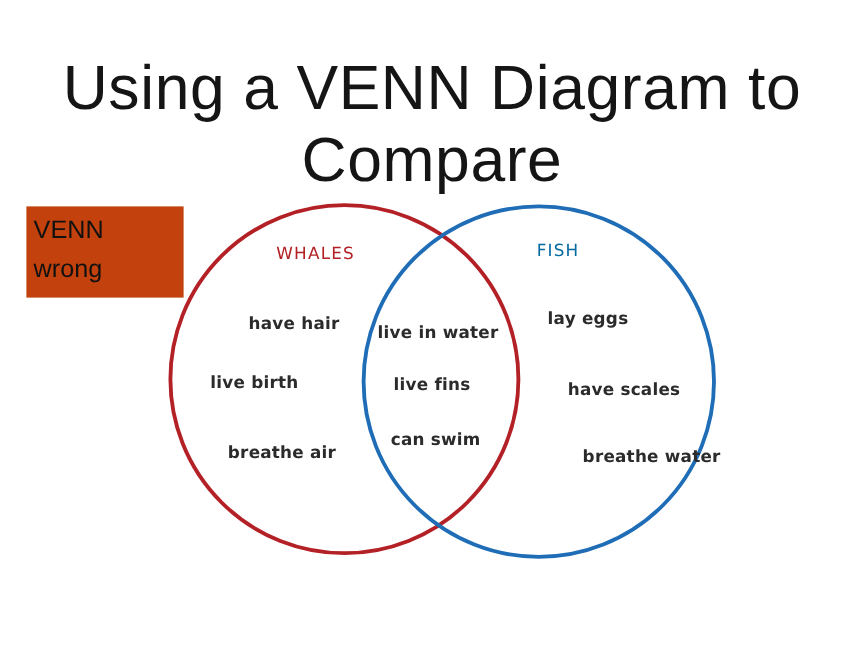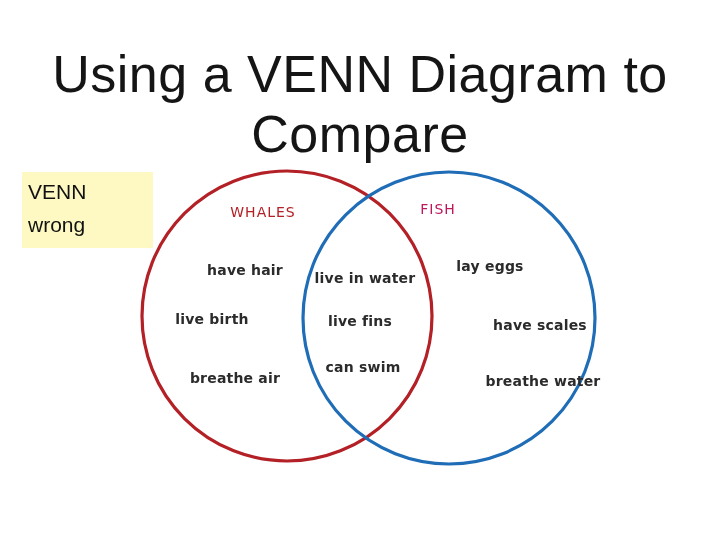--- a/index.html
+++ b/index.html
@@ -22,48 +22,48 @@
     letter-spacing: 0.5px;
     color: #151515;
     font-family: "Liberation Sans", sans-serif;
   }
   .note-box {
     position: absolute;
     left: 22px;
     top: 172px;
     width: 131px;
     height: 76px;
-    background: #fef9c3;
+    background: #c2410c;
     color: #111111;
     font-size: 21px;
     font-weight: 400;
     line-height: 33px;
     padding: 3px 0 0 6px;
     box-sizing: border-box;
   }
   .note-box .note-line { display: block; }
   .venn-svg { position: absolute; left: 0; top: 0; }
   .vlabel {
     position: absolute;
     transform: translate(-50%, -50%);
     white-space: nowrap;
     font-family: "DejaVu Sans", "Liberation Sans", sans-serif;
   }
   .set-title { font-size: 14px; font-weight: 400; letter-spacing: 1px; }
   .whales-title { left: 263px; top: 212px; color: #B32025; }
-  .fish-title  { left: 438px; top: 209px; color: #be185d; }
+  .fish-title  { left: 465px; top: 209px; color: #0369a1; }
   .item { font-size: 14px; font-weight: 700; color: #2B2B2B; letter-spacing: 0.2px; }
   .pos-have-hair     { left: 245px; top: 270px; }
   .pos-live-birth    { left: 212px; top: 319px; }
   .pos-breathe-air   { left: 235px; top: 378px; }
   .pos-live-in-water { left: 365px; top: 278px; }
   .pos-have-fins     { left: 360px; top: 321px; }
   .pos-can-swim      { left: 363px; top: 367px; text-align: center; }
   .pos-lay-eggs      { left: 490px; top: 266px; }
-  .pos-have-scales   { left: 540px; top: 325px; }
+  .pos-have-scales   { left: 520px; top: 325px; }
   .pos-breathe-water { left: 495px; top: 381px; margin-left: 48px; }
 </style>
 </head>
 <body>
 
 <div class="slide">
 
   <div class="title">Using a VENN Diagram to Compare</div>
 
   <div class="note-box">

